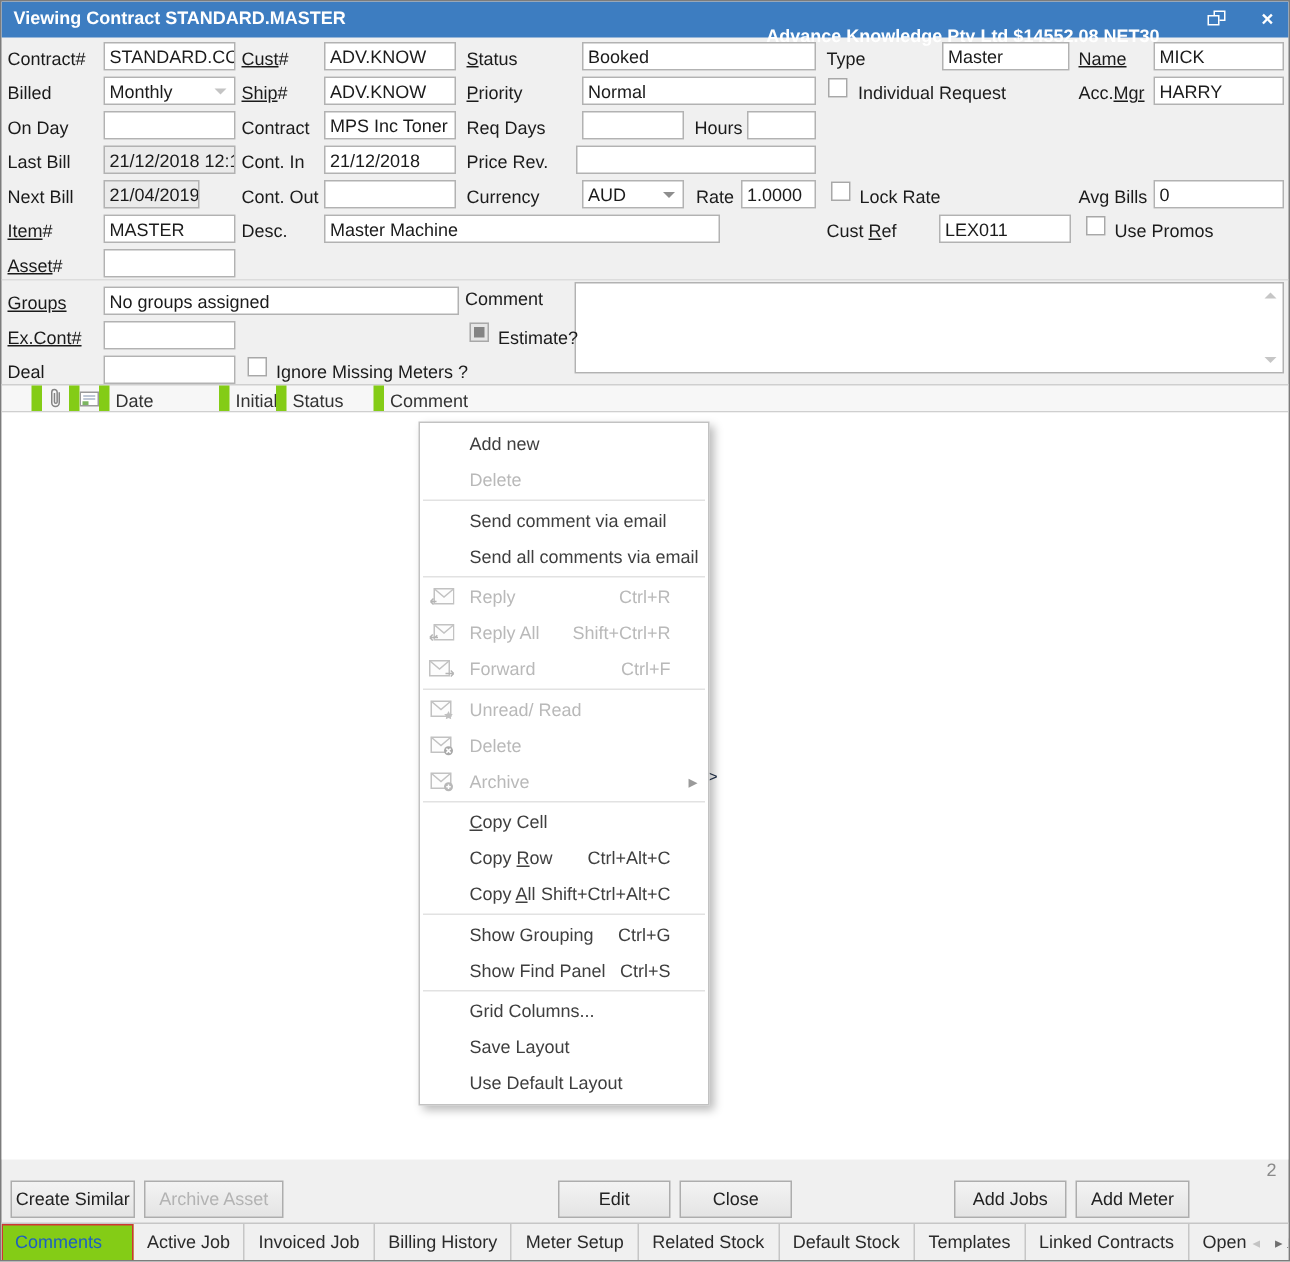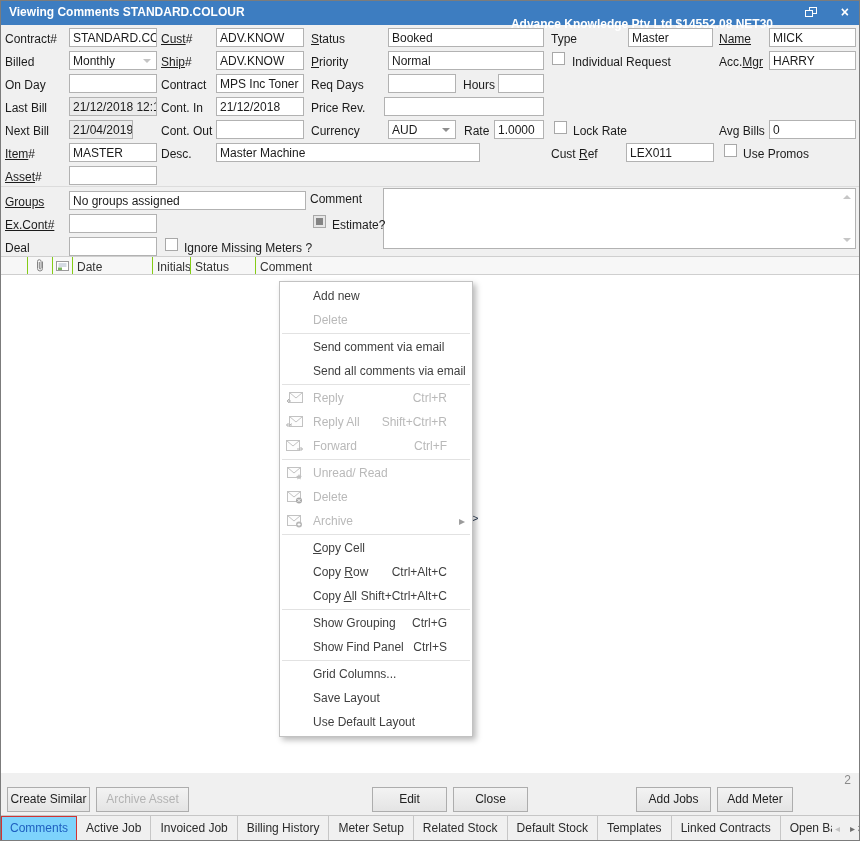--- a/index.html
+++ b/index.html
@@ -20,48 +20,48 @@
   .ca { position:absolute; right:5px; top:7px; width:0; height:0; border-left:4px solid transparent; border-right:4px solid transparent; border-top:4px solid #8e8e8e; }
   .ca.dim { border-top-color:#c4c4c4; }
   .cb { position:absolute; width:13px; height:13px; background:#fff; border:1px solid #a8a8a8; }
   .cb.ind { background:#e6e6e6; }
   .cb.ind::after { content:""; position:absolute; left:2px; top:2px; width:7px; height:7px; background:#848484; }
   .hsep { position:absolute; left:0; right:0; height:1px; background:#dcdcdc; }
   .memo { position:absolute; left:382px; top:187px; width:473px; height:61px; background:#fff; border:1px solid #b2b2b2; }
   .chev-up { position:absolute; right:4px; top:6px; width:0; height:0; border-left:4px solid transparent; border-right:4px solid transparent; border-bottom:4px solid #c6c6c6; }
   .chev-dn { position:absolute; right:4px; bottom:6px; width:0; height:0; border-left:4px solid transparent; border-right:4px solid transparent; border-top:4px solid #c6c6c6; }
   .ghdr { position:absolute; left:0; right:0; top:255px; height:19px; display:flex; background:#f7f7f7; border-top:1px solid #cfcfcf; border-bottom:1px solid #cfcfcf; color:#333; }
-  .gcell { border-right:1px solid #84cc16; padding:3px 0 0 4px; overflow:hidden; white-space:nowrap; }
+  .gcell { border-right:7px solid #84cc16; padding:3px 0 0 4px; overflow:hidden; white-space:nowrap; }
   .gcell.ic { display:flex; align-items:center; justify-content:center; padding:0; }
   .gridbody { position:absolute; left:0; right:0; top:274px; height:498px; background:#fff; }
   .artifact { position:absolute; left:471px; top:511px; font-size:11px; color:#26364e; }
   .menu { position:absolute; left:278px; top:280px; width:194px; background:#fff; border:1px solid #c2c2c2; box-shadow:3px 3px 6px rgba(0,0,0,0.28); padding:2px 0; }
   .mi { position:relative; height:24px; display:flex; align-items:center; padding:0 25px 0 33px; color:#3f3f3f; white-space:nowrap; }
   .mi.dis { color:#b9b9b9; }
   .mi .sc { margin-left:auto; }
   .mi .mic { position:absolute; left:6px; top:4px; width:17px; height:15px; }
   .mi .subarr { position:absolute; right:7px; top:5px; color:#9a9a9a; }
   .msep { height:1px; background:#e2e2e2; margin:1px 2px; }
   .btn { position:absolute; top:786px; height:25px; background:linear-gradient(#f3f3f3,#e4e4e4); border:1px solid #adadad; text-align:center; padding-top:4px; color:#222; cursor:default; }
   .btn.dis { color:#b3b3b3; }
   .pgnum { position:absolute; right:8px; top:772px; color:#8a8a8a; }
   .tabs { position:absolute; left:0; right:0; top:814px; height:26px; border-top:1px solid #c6c6c6; background:#f0f0f0; display:flex; overflow:hidden; }
   .tab { flex-shrink:0; padding:5px 9px 0 9px; border-right:1px solid #c6c6c6; color:#2b2b2b; white-space:nowrap; cursor:default; }
-  .tab.active { background:#7dd3fc; color:#1e5fc0; border:1px solid #d03434; padding:4px 8px 0 8px; }
+  .tab.active { background:#84cc16; color:#1e5fc0; border:1px solid #d03434; padding:4px 20px 0 8px; }
   .tabarrows { position:absolute; right:1px; top:815px; width:26px; height:25px; background:#f0f0f0; display:flex; align-items:center; justify-content:space-between; padding:0 3px; }
   .tabarrows .la { color:#c3c3c3; font-size:10px; }
   .tabarrows .ra { color:#6f6f6f; font-size:10px; }
 </style>
 </head>
 <body>
 
 <div class="window">
 
   <div class="titlebar">
-    <span class="tb-left">Viewing Comments STANDARD.COLOUR</span>
+    <span class="tb-left">Viewing Contract STANDARD.MASTER</span>
     <span class="tb-right">Advance Knowledge Pty Ltd $14552.08 NET30</span>
     <span class="restore-icon">
         <span class="back"></span>
         <span class="front"></span>
       </span>
     <span class="closex">×</span>
   </div>
 
   <div class="lbl" style="left:4px;top:31px"><span>Contract#</span></div>
   <div class="field" style="left:68px;top:27px;width:88px">STANDARD.COLOUR</div>

